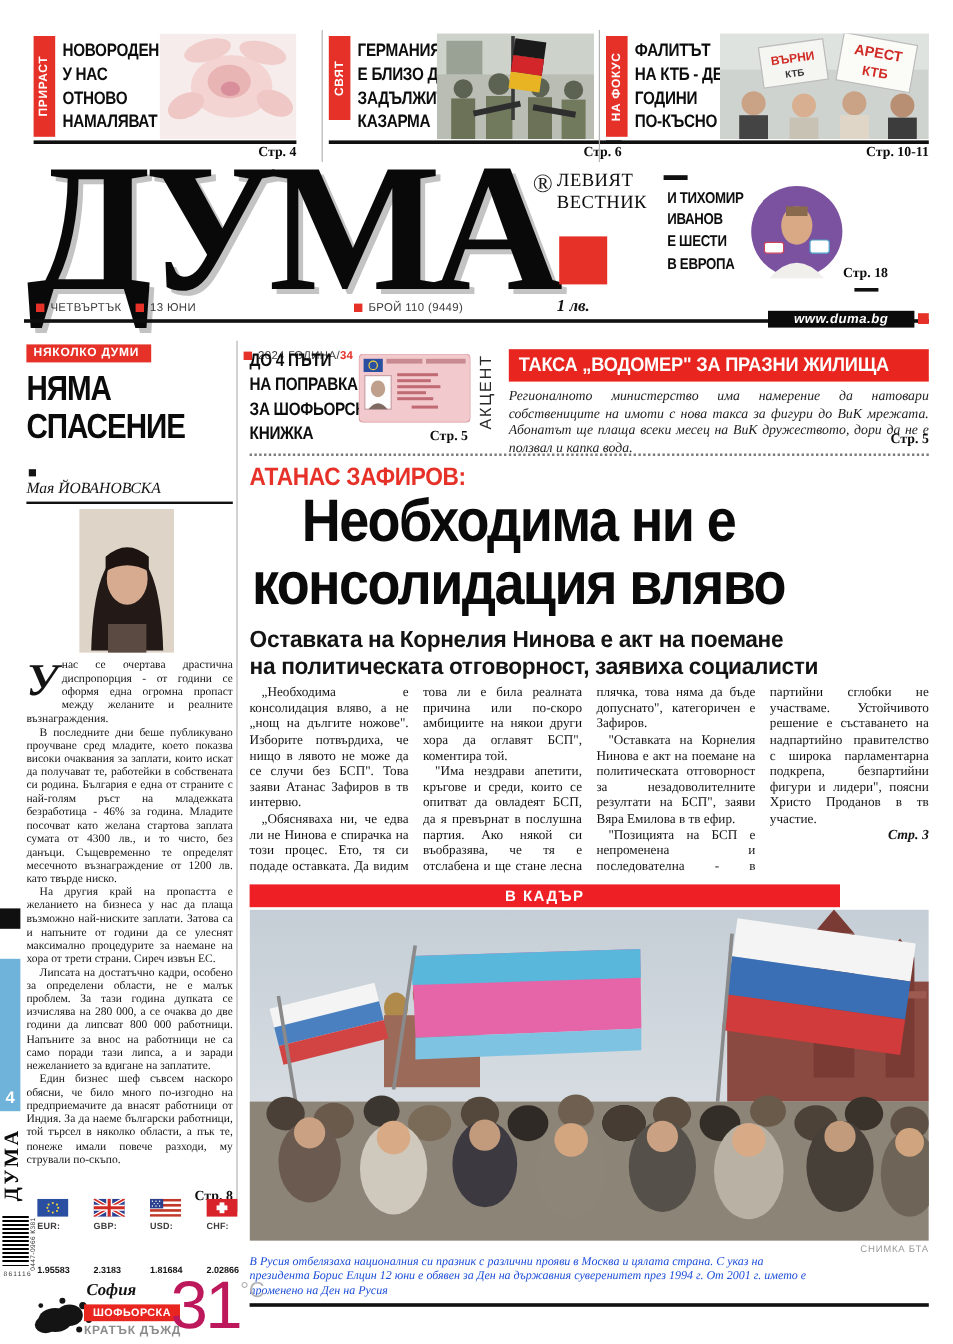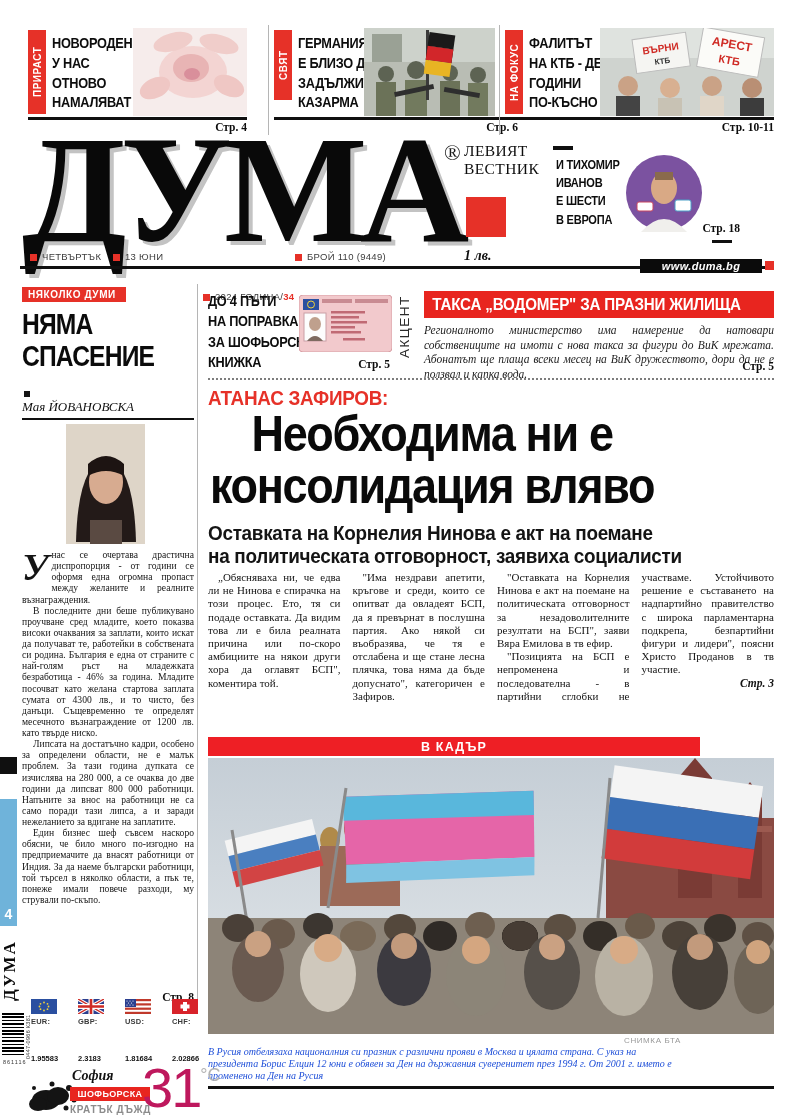--- a/index.html
+++ b/index.html
@@ -57,21 +57,21 @@
   .headline{font-weight:900;font-size:50px;line-height:1.04;letter-spacing:-1.5px;color:#0a0a0a;
             transform:scaleX(.9);transform-origin:0 0;white-space:nowrap;}
   .subhead{font-weight:700;font-size:19.5px;line-height:1.2;letter-spacing:-.3px;color:#141414;
            transform:scaleX(.97);transform-origin:0 0;white-space:nowrap;}
   .art-cols{column-count:4;column-gap:12px;font-family:"Liberation Serif",serif;font-size:11px;
             line-height:1.2;text-align:justify;color:#141414;}
   .art-cols p{margin:0;text-indent:10px;}
   .art-ref{text-align:right;font-family:"Liberation Serif",serif;font-style:italic;font-weight:700;font-size:11.5px;}
   .kadr-bar{background:#ee1f25;color:#fff;display:flex;align-items:center;justify-content:center;
             font-weight:700;font-size:12.5px;letter-spacing:1.2px;}
-  .credit{font-size:8px;color:#9a9a9a;letter-spacing:.6px;}
+  .credit{font-size:8px;color:#9a9a9a;letter-spacing:.6px;text-align:right;}
   .caption{font-family:"Liberation Serif",serif;font-style:italic;font-size:10px;line-height:1.22;color:#1d4ed8;}
 
   
   .cur-code{font-size:7.5px;font-weight:700;color:#3a3a3a;letter-spacing:.2px;}
   .cur-val{font-size:7.5px;font-weight:700;color:#111;margin-top:28px;}
   .w-city{font-family:"Liberation Serif",serif;font-style:italic;font-weight:700;font-size:14px;}
   .w-badge{background:#e8251f;color:#fff;font-weight:700;font-size:9px;display:flex;align-items:center;
            justify-content:center;letter-spacing:.4px;}
   .w-cond{font-size:10px;font-weight:700;color:#8c8c8c;letter-spacing:.6px;}
   .w-temp{font-size:56px;color:#be185d;letter-spacing:-2px;line-height:1;}
@@ -240,20 +240,21 @@
   <svg class="abs" style="left:66px;top:424px;" width="79" height="120">
     <rect width="79" height="120" fill="#ded5c8"></rect>
     <path d="M10 118 Q12 40 40 34 Q68 40 70 118 Z" fill="#231a18"></path>
     <ellipse cx="40" cy="58" rx="17" ry="22" fill="#d7ab90"></ellipse>
     <path d="M22 40 Q40 24 58 40 L58 52 Q40 42 22 52 Z" fill="#1d1412"></path>
     <rect x="24" y="96" width="32" height="24" fill="#5a4a42"></rect>
   </svg>
   <div class="abs bodytxt" style="left:22px;top:549px;width:172px;height:438px;overflow:hidden;">
     <p class="noindent"><span class="dropcap">У</span><span>нас се очертава драстична диспропорция - от години се оформя една огромна пропаст между желаните и реалните възнаграждения.</span></p>
     <p>В последните дни беше публикувано проучване сред младите, което показва високи очаквания за заплати, които искат да получават те, работейки в собствената си родина. България е една от страните с най-голям ръст на младежката безработица - 46% за година. Младите посочват като желана стартова заплата сумата от 4300 лв., и то чисто, без данъци. Същевременно те определят месечното възнаграждение от 1200 лв. като твърде ниско.</p>
+    <p>На другия край на пропастта е желанието на бизнеса у нас да плаща възможно най-ниските заплати. Затова са и напъните от години да се улеснят максимално процедурите за наемане на хора от трети страни. Сиреч извън ЕС.</p>
     <p>Липсата на достатъчно кадри, особено за определени области, не е малък проблем. За тази година дупката се изчислява на 280 000, а се очаква до две години да липсват 800 000 работници. Напъните за внос на работници не са само поради тази липса, а и заради нежеланието за вдигане на заплатите.</p>
     <p>Един бизнес шеф съвсем наскоро обясни, че било много по-изгодно на предприемачите да внасят работници от Индия. За да наеме български работници, той търсел в няколко области, а пък те, понеже имали повече разходи, му стрували по-скъпо.</p>
   </div>
   <div class="abs ref" style="left:94px;top:991px;width:100px;">Стр. 8</div>
 
   <div class="abs vsep" style="left:197px;top:284px;height:726px;"></div>
 
   <div class="abs" style="left:208px;top:291px;width:92px;">
     <div class="tease-head" style="line-height:1.35;">
       <div>ДО 4 ПЪТИ</div>
@@ -298,20 +299,21 @@
       <div>консолидация вляво</div>
     </div>
   </div>
   <div class="abs" style="left:208px;top:522px;">
     <div class="subhead">
       <div>Оставката на Корнелия Нинова е акт на поемане</div>
       <div>на политическата отговорност, заявиха социалисти</div>
     </div>
   </div>
   <div class="abs art-cols" style="left:208px;top:571px;width:566px;height:160px;">
+    <p class="noindent" style="text-indent:10px;">„Необходима е консолидация вляво, а не „нощ на дългите ножове". Изборите потвърдиха, че нищо в лявото не може да се случи без БСП". Това заяви Атанас Зафиров в тв интервю.</p>
     <p>„Обясняваха ни, че едва ли не Нинова е спирачка на този процес. Ето, тя си подаде оставката. Да видим това ли е била реалната причина или по-скоро амбициите на някои други хора да оглавят БСП", коментира той.</p>
     <p>"Има нездрави апетити, кръгове и среди, които се опитват да овладеят БСП, да я превърнат в послушна партия. Ако някой си въобразява, че тя е отслабена и ще стане лесна плячка, това няма да бъде допуснато", категоричен е Зафиров.</p>
     <p>"Оставката на Корнелия Нинова е акт на поемане на политическата отговорност за незадоволителните резултати на БСП", заяви Вяра Емилова в тв ефир.</p>
     <p>"Позицията на БСП е непроменена и последователна - в партийни сглобки не участваме. Устойчивото решение е съставането на надпартийно правителство с широка парламентарна подкрепа, безпартийни фигури и лидери", поясни Христо Проданов в тв участие.</p>
     <div class="art-ref">Стр. 3</div>
   </div>
 
   <div class="abs kadr-bar" style="left:208px;top:737px;width:492px;height:19px;">
     <span>В КАДЪР</span>
   </div>

